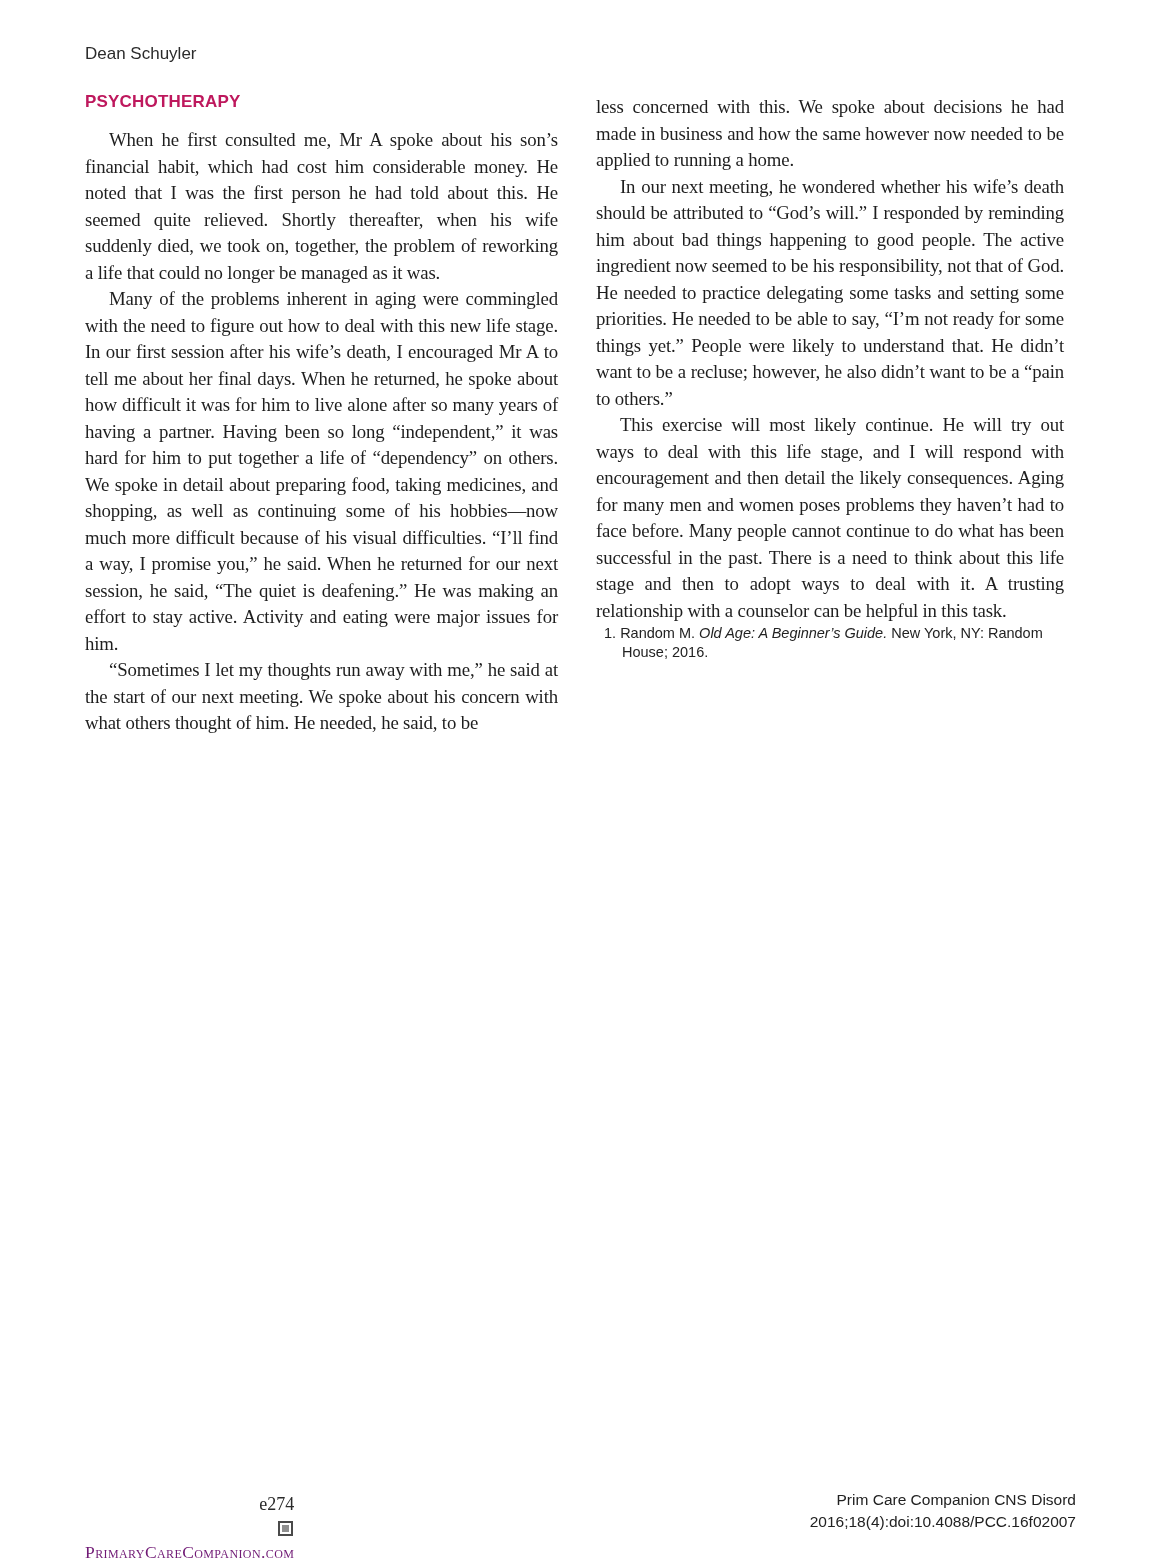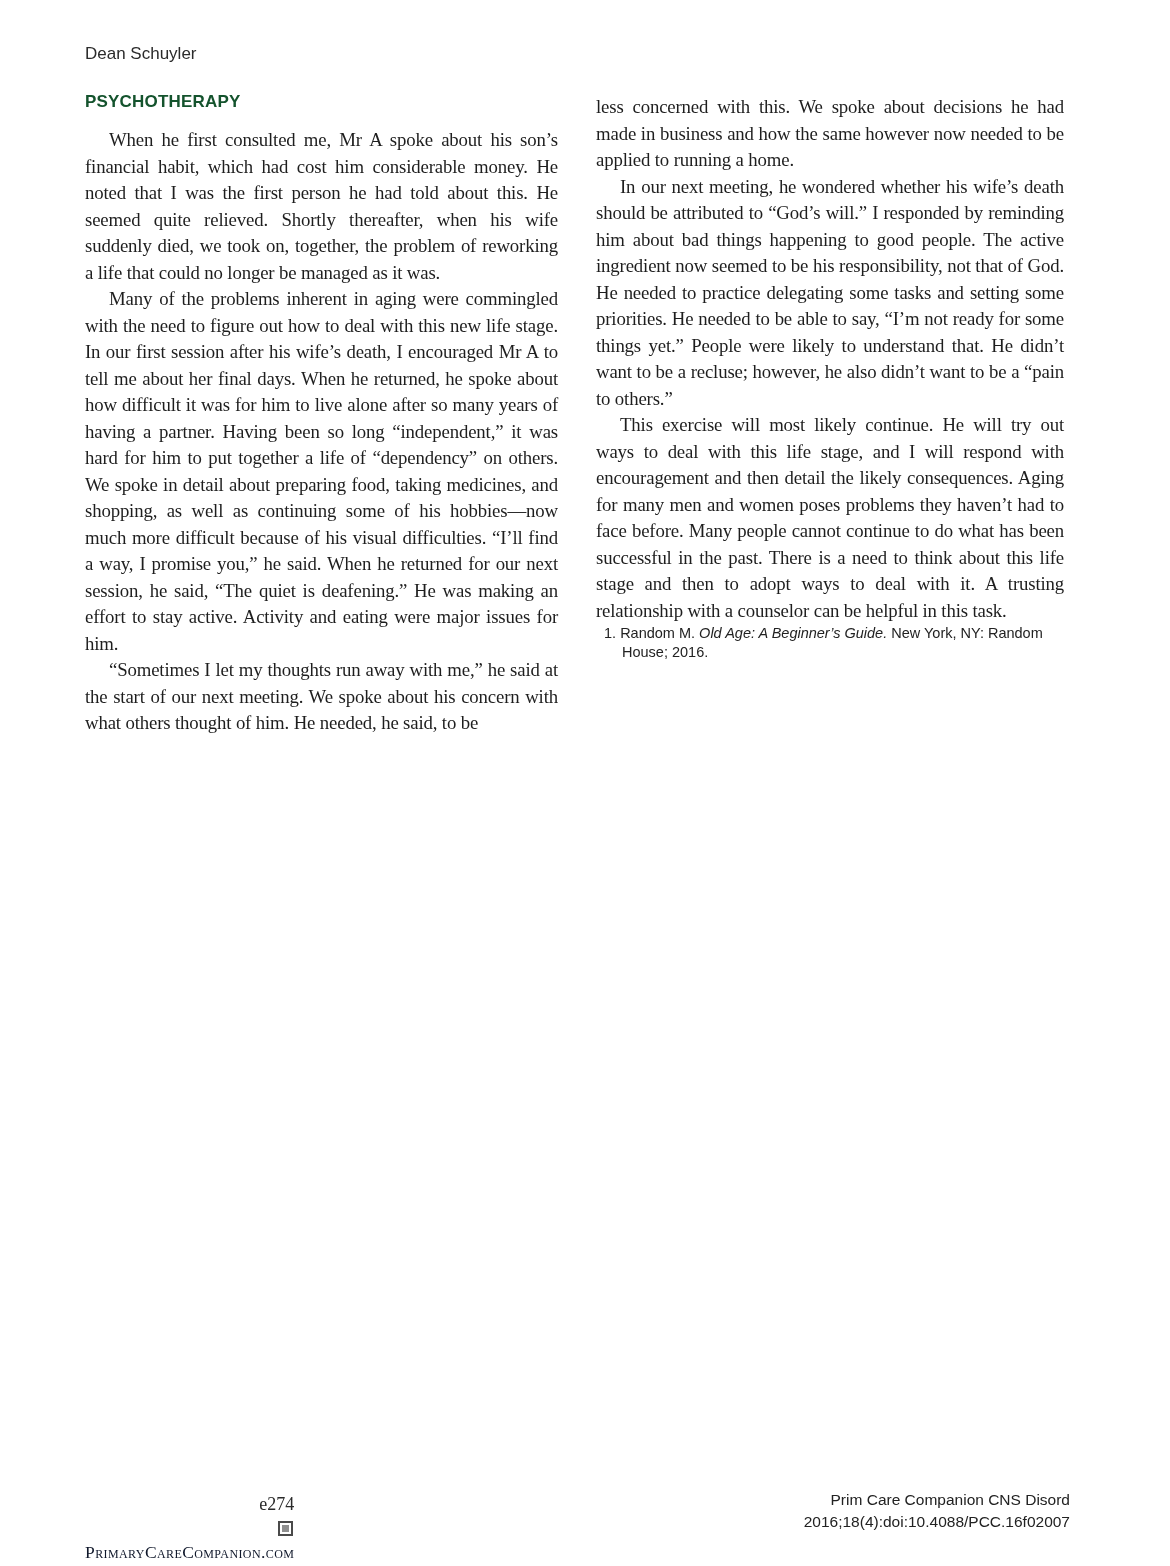--- a/index.html
+++ b/index.html
@@ -40,21 +40,21 @@
   }
   .col-right {
     left: 596px;
     top: 94px;
     width: 468px;
   }
   .section-heading {
     font-family: "Liberation Sans", sans-serif;
     font-size: 17px;
     font-weight: bold;
-    color: #14532d;
+    color: #be185d;
     letter-spacing: 0.2px;
     margin: 0 0 15px 0;
     line-height: 20px;
     text-align: left;
   }
   .reference-heading {
     font-family: "Liberation Sans", sans-serif;
     font-size: 16px;
     font-weight: bold;
     color: #111111;
@@ -105,25 +105,25 @@
     border: 2px solid #ffffff;
     outline: 2px solid #4a4a4a;
     margin: 0 3px;
     display: inline-block;
   }
   .footer-site {
     font-family: "Liberation Serif", "DejaVu Serif", serif;
     font-variant: small-caps;
     font-size: 17.5px;
     letter-spacing: 0.4px;
-    color: #0f172a;
+    color: #701a75;
   }
   .footer-right {
     position: absolute;
-    right: 120px;
+    right: 114px;
     top: 1489px;
     text-align: right;
     font-family: "Liberation Sans", sans-serif;
     font-size: 15.5px;
     line-height: 21.5px;
     color: #222222;
   }
 </style>
 </head>
 <body>

